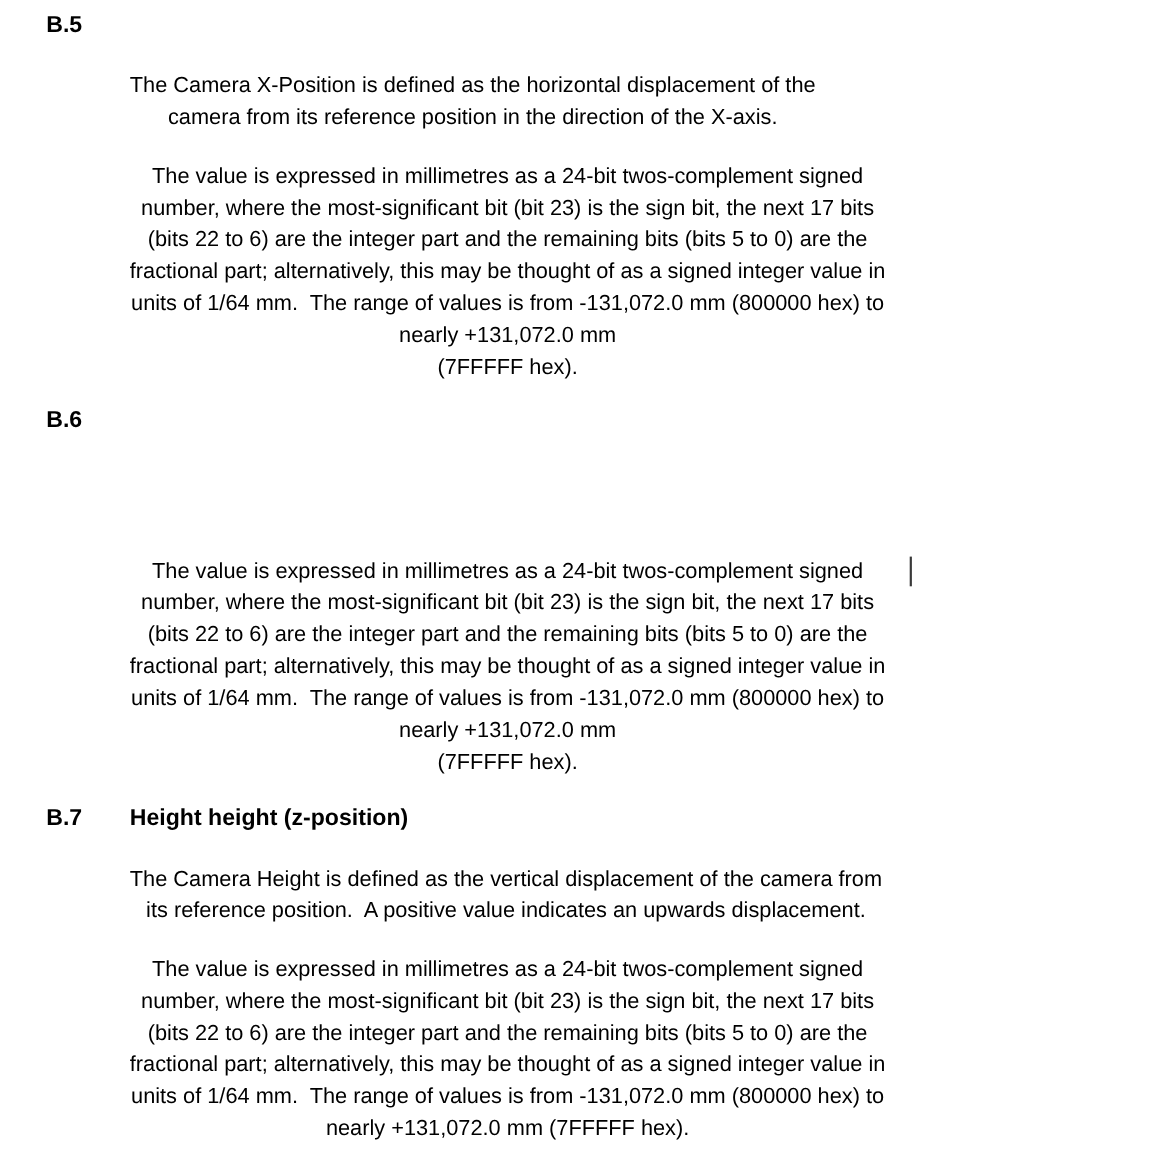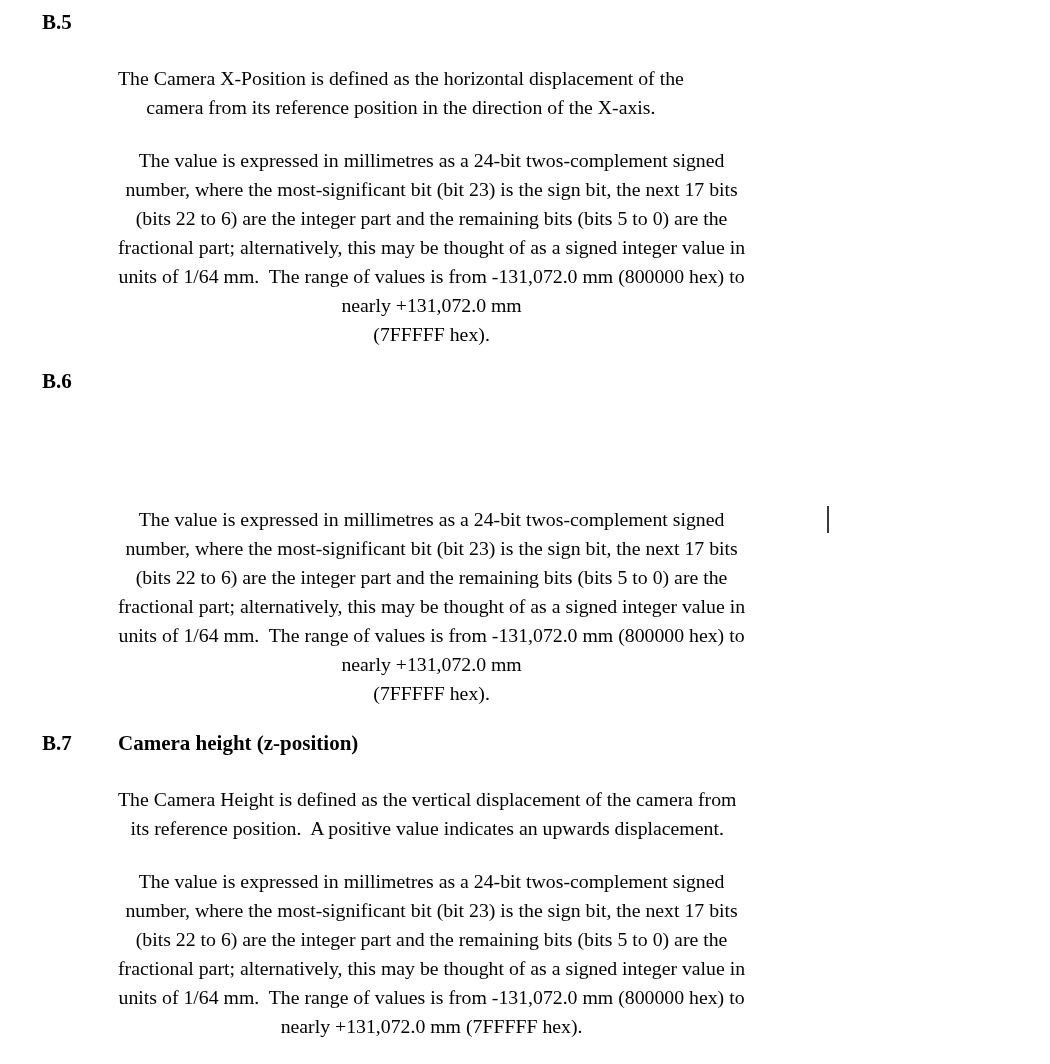--- a/index.html
+++ b/index.html
@@ -6,21 +6,21 @@
     margin: 0;
     padding: 0;
     background: #ffffff;
   }
   .page {
     position: relative;
     width: 1050px;
     height: 1064px;
     background: #ffffff;
     color: #000000;
-    font-family: Liberation Serif, serif;
+    font-family: Liberation Sans, sans-serif;
     overflow: hidden;
   }
   .heading {
     position: absolute;
     left: 0;
     width: 100%;
     font-weight: bold;
     font-size: 21px;
     line-height: 29px;
     white-space: pre;
@@ -75,21 +75,21 @@
 (bits 22 to 6) are the integer part and the remaining bits (bits 5 to 0) are the
 fractional part; alternatively, this may be thought of as a signed integer value in
 units of 1/64 mm.  The range of values is from -131,072.0 mm (800000 hex) to
 nearly +131,072.0 mm
 (7FFFFF hex).</div>
 
   <div class="caret" style="left:827px; top:506px; height:27px"></div>
 
   <div class="heading" style="top:729px">
     <span class="num">B.7</span>
-    <span class="title">Camera height (z-position)</span>
+    <span class="title">Height height (z-position)</span>
   </div>
   <div class="para" style="top:785px">The Camera Height is defined as the vertical displacement of the camera from
 its reference position.  A positive value indicates an upwards displacement.</div>
   <div class="para" style="top:867px">The value is expressed in millimetres as a 24-bit twos-complement signed
 number, where the most-significant bit (bit 23) is the sign bit, the next 17 bits
 (bits 22 to 6) are the integer part and the remaining bits (bits 5 to 0) are the
 fractional part; alternatively, this may be thought of as a signed integer value in
 units of 1/64 mm.  The range of values is from -131,072.0 mm (800000 hex) to
 nearly +131,072.0 mm (7FFFFF hex).</div>
 

